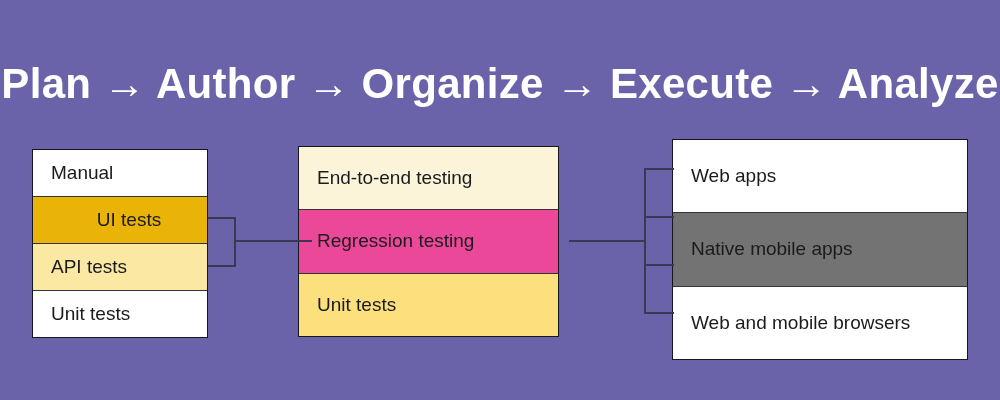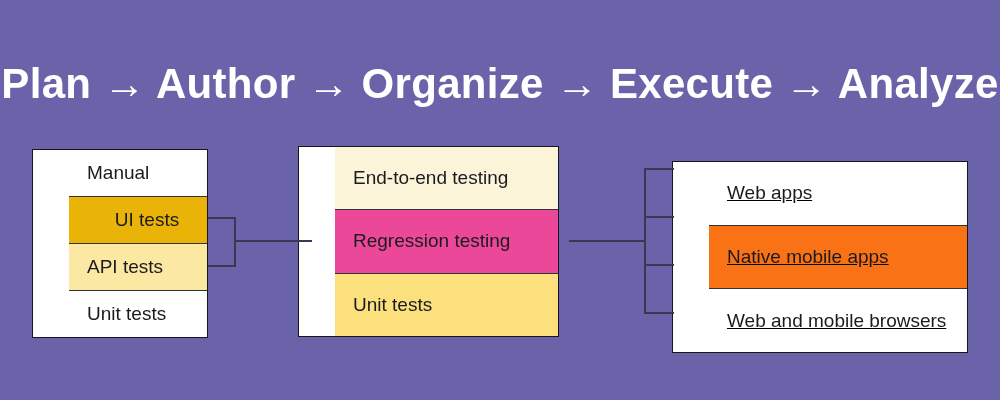--- a/index.html
+++ b/index.html
@@ -26,26 +26,25 @@
     letter-spacing: 0.3px;
     color: var(--color-title_text, #FFFFFF);
   }
 
   .box {
     position: absolute;
     display: flex;
     flex-direction: column;
     border: 1.5px solid var(--color-box_border, #17161F);
     background: #FFFFFF;
-    padding-left: 36px;
   }
 
   .box-left   { left: 32px;  top: 149px; width: 176px; height: 189px; }
   .box-middle { left: 298px; top: 146px; width: 261px; height: 191px; }
-  .box-right  { left: 672px; top: 161px; width: 296px; height: 192px; text-decoration: underline; }
+  .box-right  { left: 672px; top: 139px; width: 296px; height: 221px; }
 
   .row {
     flex: 1;
     display: flex;
     align-items: center;
     padding-left: 18px;
     background: #FFFFFF;
   }
 
   .row + .row { border-top: 1px solid var(--color-row_divider, #33333A); }
@@ -93,21 +92,21 @@
     </div>
     <div class="row" style="background: rgb(252, 224, 126);">
       <span class="row-label">Unit tests</span>
     </div>
   </div>
 
   <div class="box box-right">
     <div class="row" style="background: rgb(255, 255, 255);">
       <span class="row-label">Web apps</span>
     </div>
-    <div class="row" style="background: #f97316;">
+    <div class="row" style="background: #737373;">
       <span class="row-label">Native mobile apps</span>
     </div>
     <div class="row" style="background: rgb(255, 255, 255);">
       <span class="row-label">Web and mobile browsers</span>
     </div>
   </div>
 
   <div class="line" style="left: 208px; top: 217px; width: 28px; height: 2px; background: rgb(58, 56, 82);"></div>
   <div class="line" style="left: 208px; top: 265px; width: 28px; height: 2px; background: rgb(58, 56, 82);"></div>
   <div class="line" style="left: 234px; top: 217px; width: 2px; height: 50px; background: rgb(58, 56, 82);"></div>

